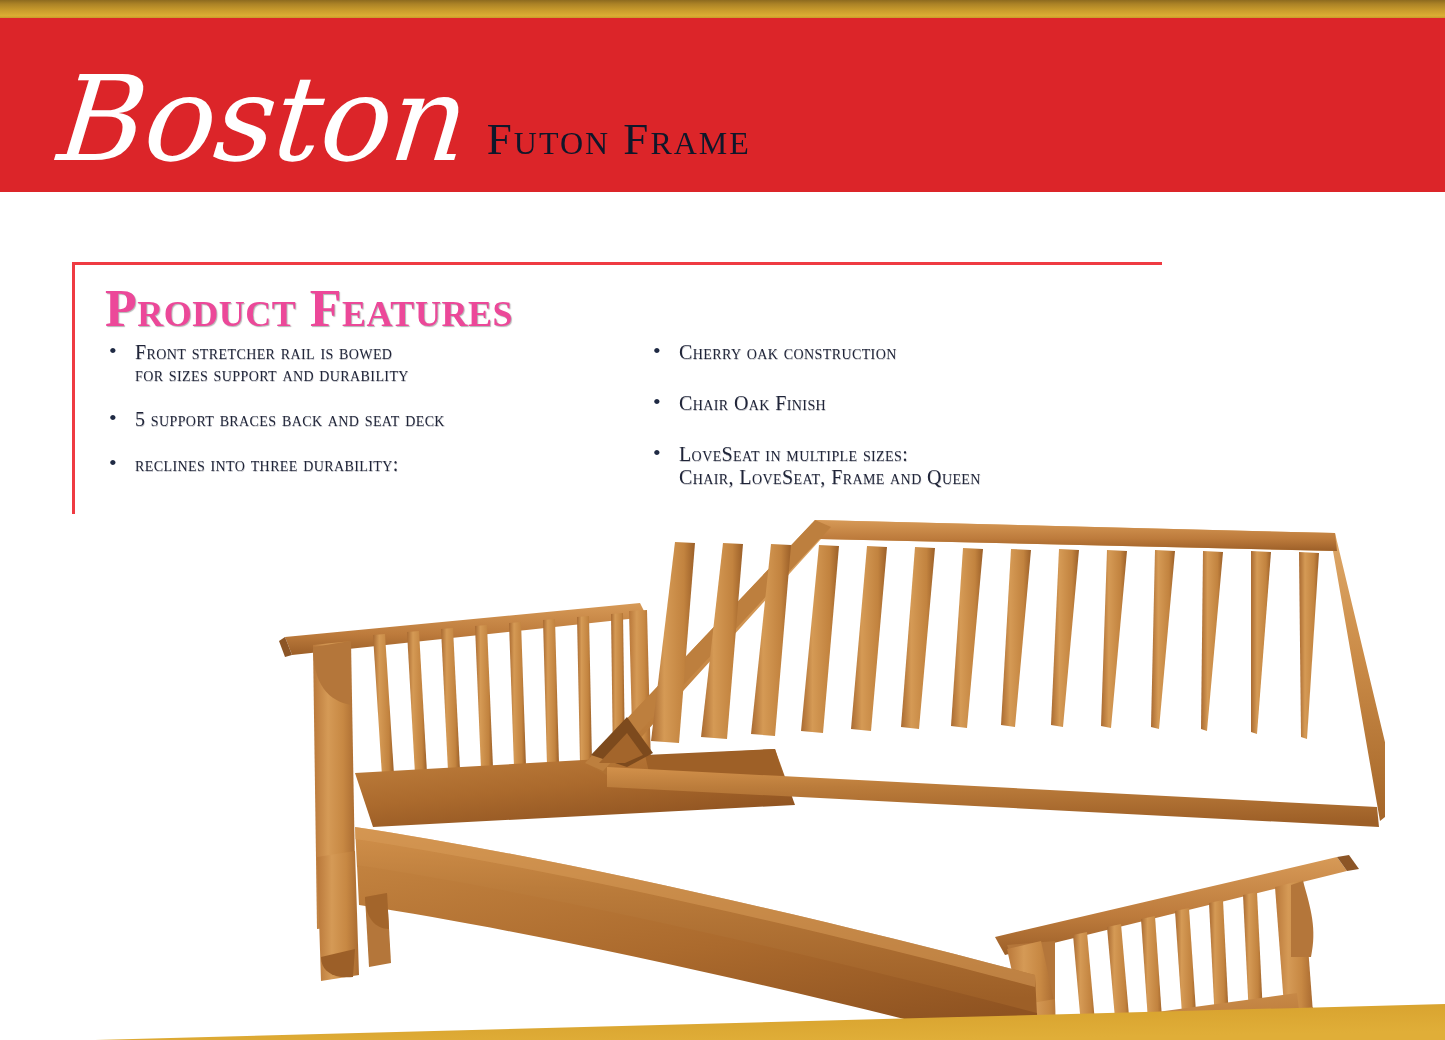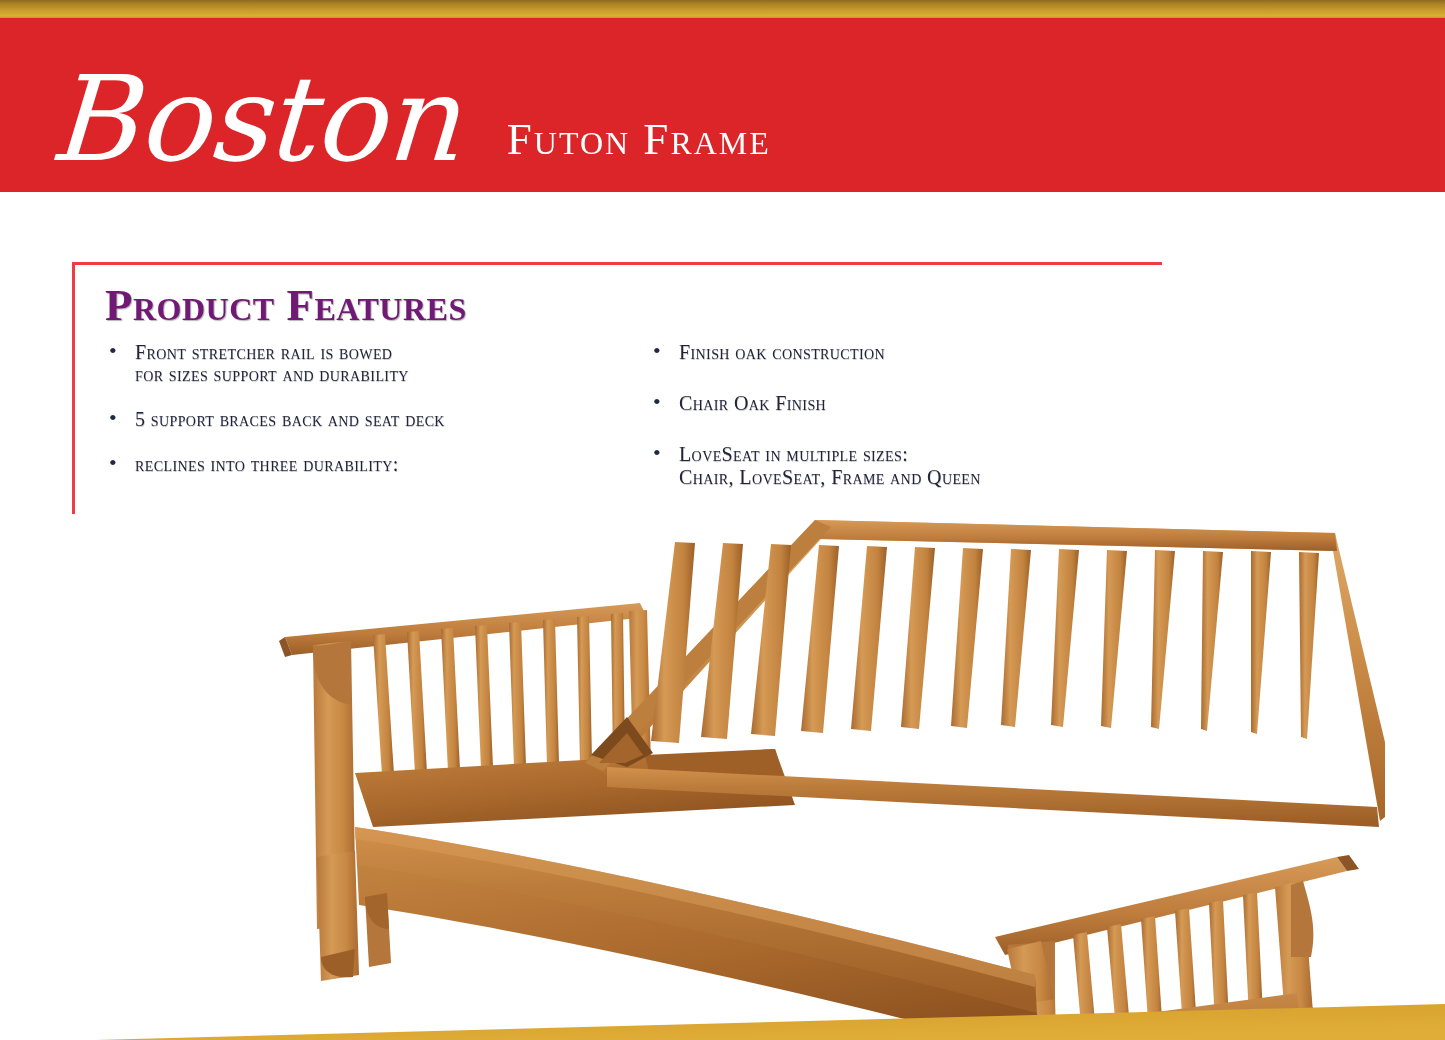--- a/index.html
+++ b/index.html
@@ -31,44 +31,44 @@
     font-family:"DejaVu Serif", serif;
     font-style:italic;
     font-weight:400;
     font-size:118px;
     line-height:0.92;
     color:#ffffff;
     letter-spacing:-1px;
     transform:skewX(-6deg);
   }
   .brand-sub {
-    margin-left:40px;
+    margin-left:20px;
     font-family:"Liberation Serif", serif;
     font-variant:small-caps;
     font-size:45px;
     letter-spacing:2px;
-    color:#ffffff;
+    color:#0f172a;
     position:relative;
     top:-6px;
   }
 
   
   .features {
     position:absolute; left:72px; top:262px;
     width:1090px; height:252px;
     border-left:3px solid #ef3b42;
     border-top:3px solid #ef3b42;
   }
   .features-title {
     position:absolute; left:30px; top:14px;
     font-family:"Liberation Serif", serif;
     font-variant:small-caps;
     font-weight:700;
-    font-size:45px;
-    color:#701a75;
+    font-size:52px;
+    color:#ec4899;
     letter-spacing:0.5px;
     text-shadow:1px 1px 1px rgba(120,120,120,0.55);
   }
   .cols {
     position:absolute; left:0; top:76px; width:1090px;
     display:flex;
   }
   .col { }
   .col-left  { width:570px; padding-left:34px; }
   .col-right { width:520px; padding-left:8px; }
@@ -149,21 +149,21 @@
           <span class="bullet-text">
             <span>reclines into three durability:</span><br>
           </span>
         </div>
       </div>
 
       <div class="col col-right">
         <div class="bullet-row">
           <span class="bullet-mark">•</span>
           <span class="bullet-text">
-            <span>Finish oak construction</span>
+            <span>Cherry oak construction</span>
           </span>
         </div>
         <div class="bullet-row">
           <span class="bullet-mark">•</span>
           <span class="bullet-text">
             <span>Chair Oak Finish</span>
           </span>
         </div>
         <div class="bullet-row">
           <span class="bullet-mark">•</span>

